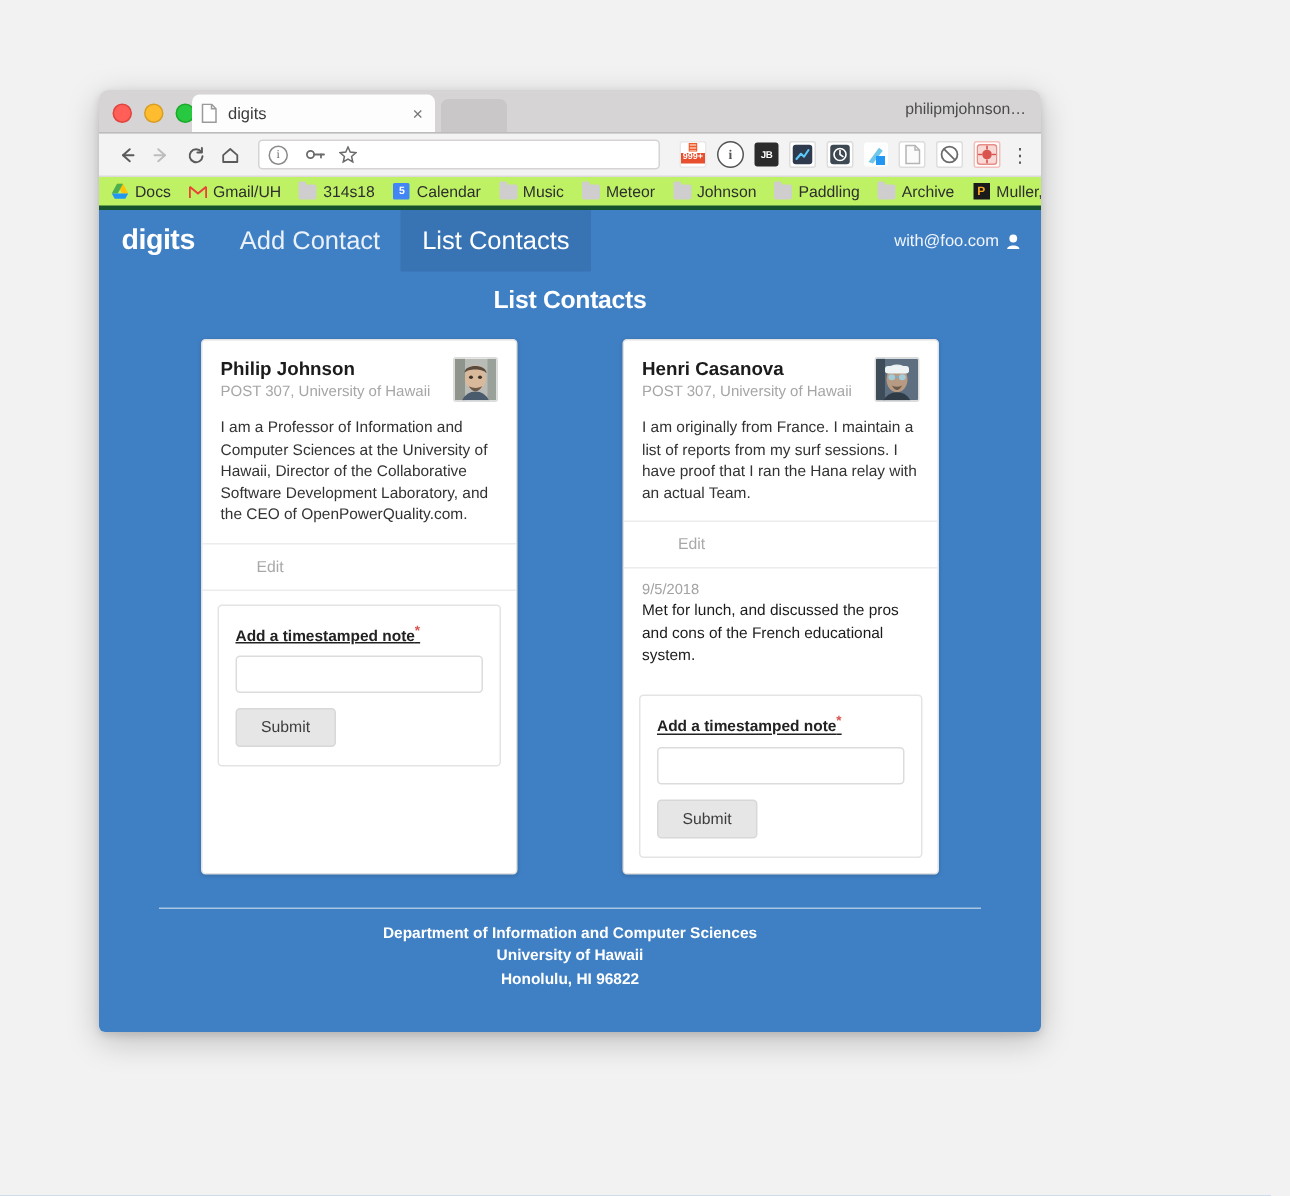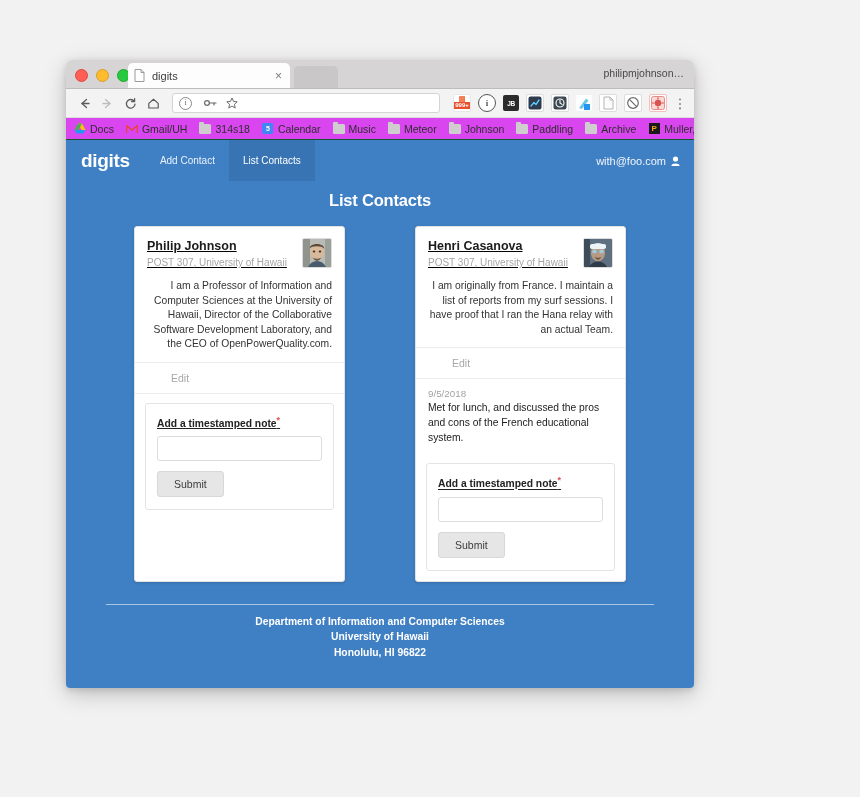--- a/index.html
+++ b/index.html
@@ -193,22 +193,22 @@
   .ext-clock { background:#fff; border:1px solid #ddd; }
   .ext-pen { background:#fff; }
   .ext-doc { background:#fff; border:1px solid #ddd; }
   .ext-ghost { background:#fff; border:1px solid #ddd; }
   .ext-red { background:#fff; border:1px solid #f3c0be; }
   .ext-menu { color:#5a5a5a; font-size:13px; letter-spacing:0; display:flex; align-items:center; justify-content:center; width:12px;}
 
   
   .bookmarks {
     height: 22px;
-    background: #d946ef;
-    border-bottom: 1px solid #14532d;
+    background: #bef264;
+    border-bottom: 3px solid #14532d;
     display: flex;
     align-items: center;
     padding: 0 8px;
     box-sizing: border-box;
     overflow: hidden;
   }
   .bm {
     display: flex;
     align-items: center;
     margin-right: 12px;
@@ -275,21 +275,21 @@
     padding: 0 16px 0 15px;
     font-size: 19px;
     font-weight: bold;
     color: #ffffff;
     letter-spacing: -0.3px;
   }
   .nav-link {
     display: flex;
     align-items: center;
     padding: 16px 14px;
-    font-size: 10px;
+    font-size: 17px;
     color: #eaf1f9;
     white-space: nowrap;
   }
   .nav-link.active {
     background: #3874b3;
     color: #ffffff;
   }
   .nav-right {
     margin-left: auto;
     display: flex;
@@ -322,22 +322,21 @@
     background: #ffffff;
     border: 1px solid #e2e2e2;
     border-radius: 3px;
     box-shadow: 0 1px 3px rgba(0,0,0,0.14);
     overflow: hidden;
   }
   .card-body { padding: 11px 12px 10px 12px; }
   .card-head {
     display: flex;
     justify-content: space-between;
-    align-items: flex-end;
-    text-decoration: underline;
+    align-items: center;
   }
   .card-headtext { min-width:0; }
   .card-name {
     font-size: 12.5px;
     font-weight: bold;
     color: #1b1b1b;
     line-height: 1.25;
   }
   .card-meta {
     font-size: 10px;
@@ -353,21 +352,20 @@
     margin-left: 6px;
     overflow: hidden;
   }
   .avatar svg { display:block; }
 
   .card-desc {
     font-size: 10.3px;
     color: #333333;
     line-height: 1.42;
     margin-top: 11px;
-    text-align: right;
   }
 
   .card-divider {
     border-top: 1px solid #ececec;
   }
   .card-section {
     padding: 9px 12px;
     font-size: 10.5px;
   }
   .edit-link { color: #a8a8a8; padding-left: 24px; }

